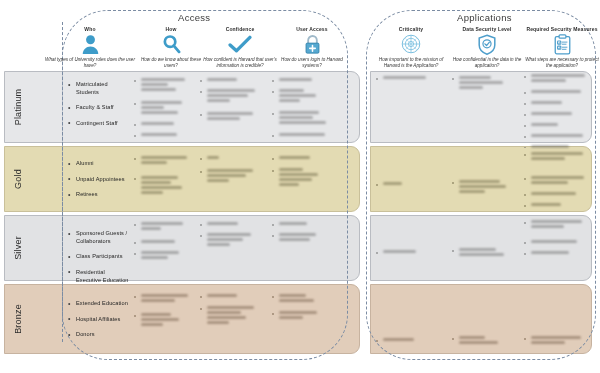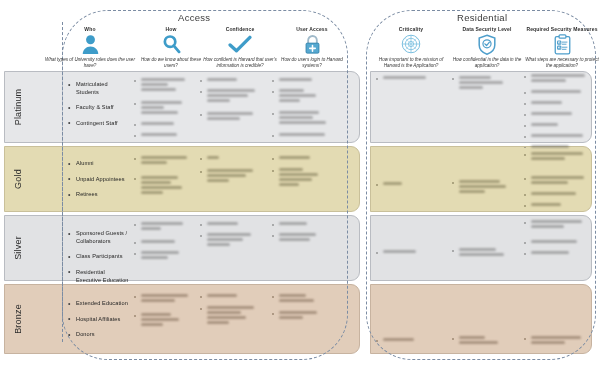--- a/index.html
+++ b/index.html
@@ -212,21 +212,21 @@
     <span>Silver</span>
   </div>
   <div class="tier-label-cell b-bronze">
     <span>Bronze</span>
   </div>
 
   <div id="people-outline" class="group-outline"></div>
   <div id="apps-outline" class="group-outline"></div>
 
   <div id="people-title" class="group-title">Access</div>
-  <div id="apps-title" class="group-title">Residential</div>
+  <div id="apps-title" class="group-title">Applications</div>
 
   <div class="v-dash" style="left:62px;"></div>
 
   <div class="col-head" style="left:40px; width:100px;">
     <div class="ch-title">Who</div>
     <div class="ch-icon">
       <svg width="19" height="21" viewBox="0 0 24 26" aria-hidden="true">
         <circle cx="12" cy="7" r="5.6" fill="#3e9cc9"></circle>
         <path d="M2.2 25c0-5.6 4.4-9.6 9.8-9.6s9.8 4 9.8 9.6z" fill="#3e9cc9"></path>
       </svg>

